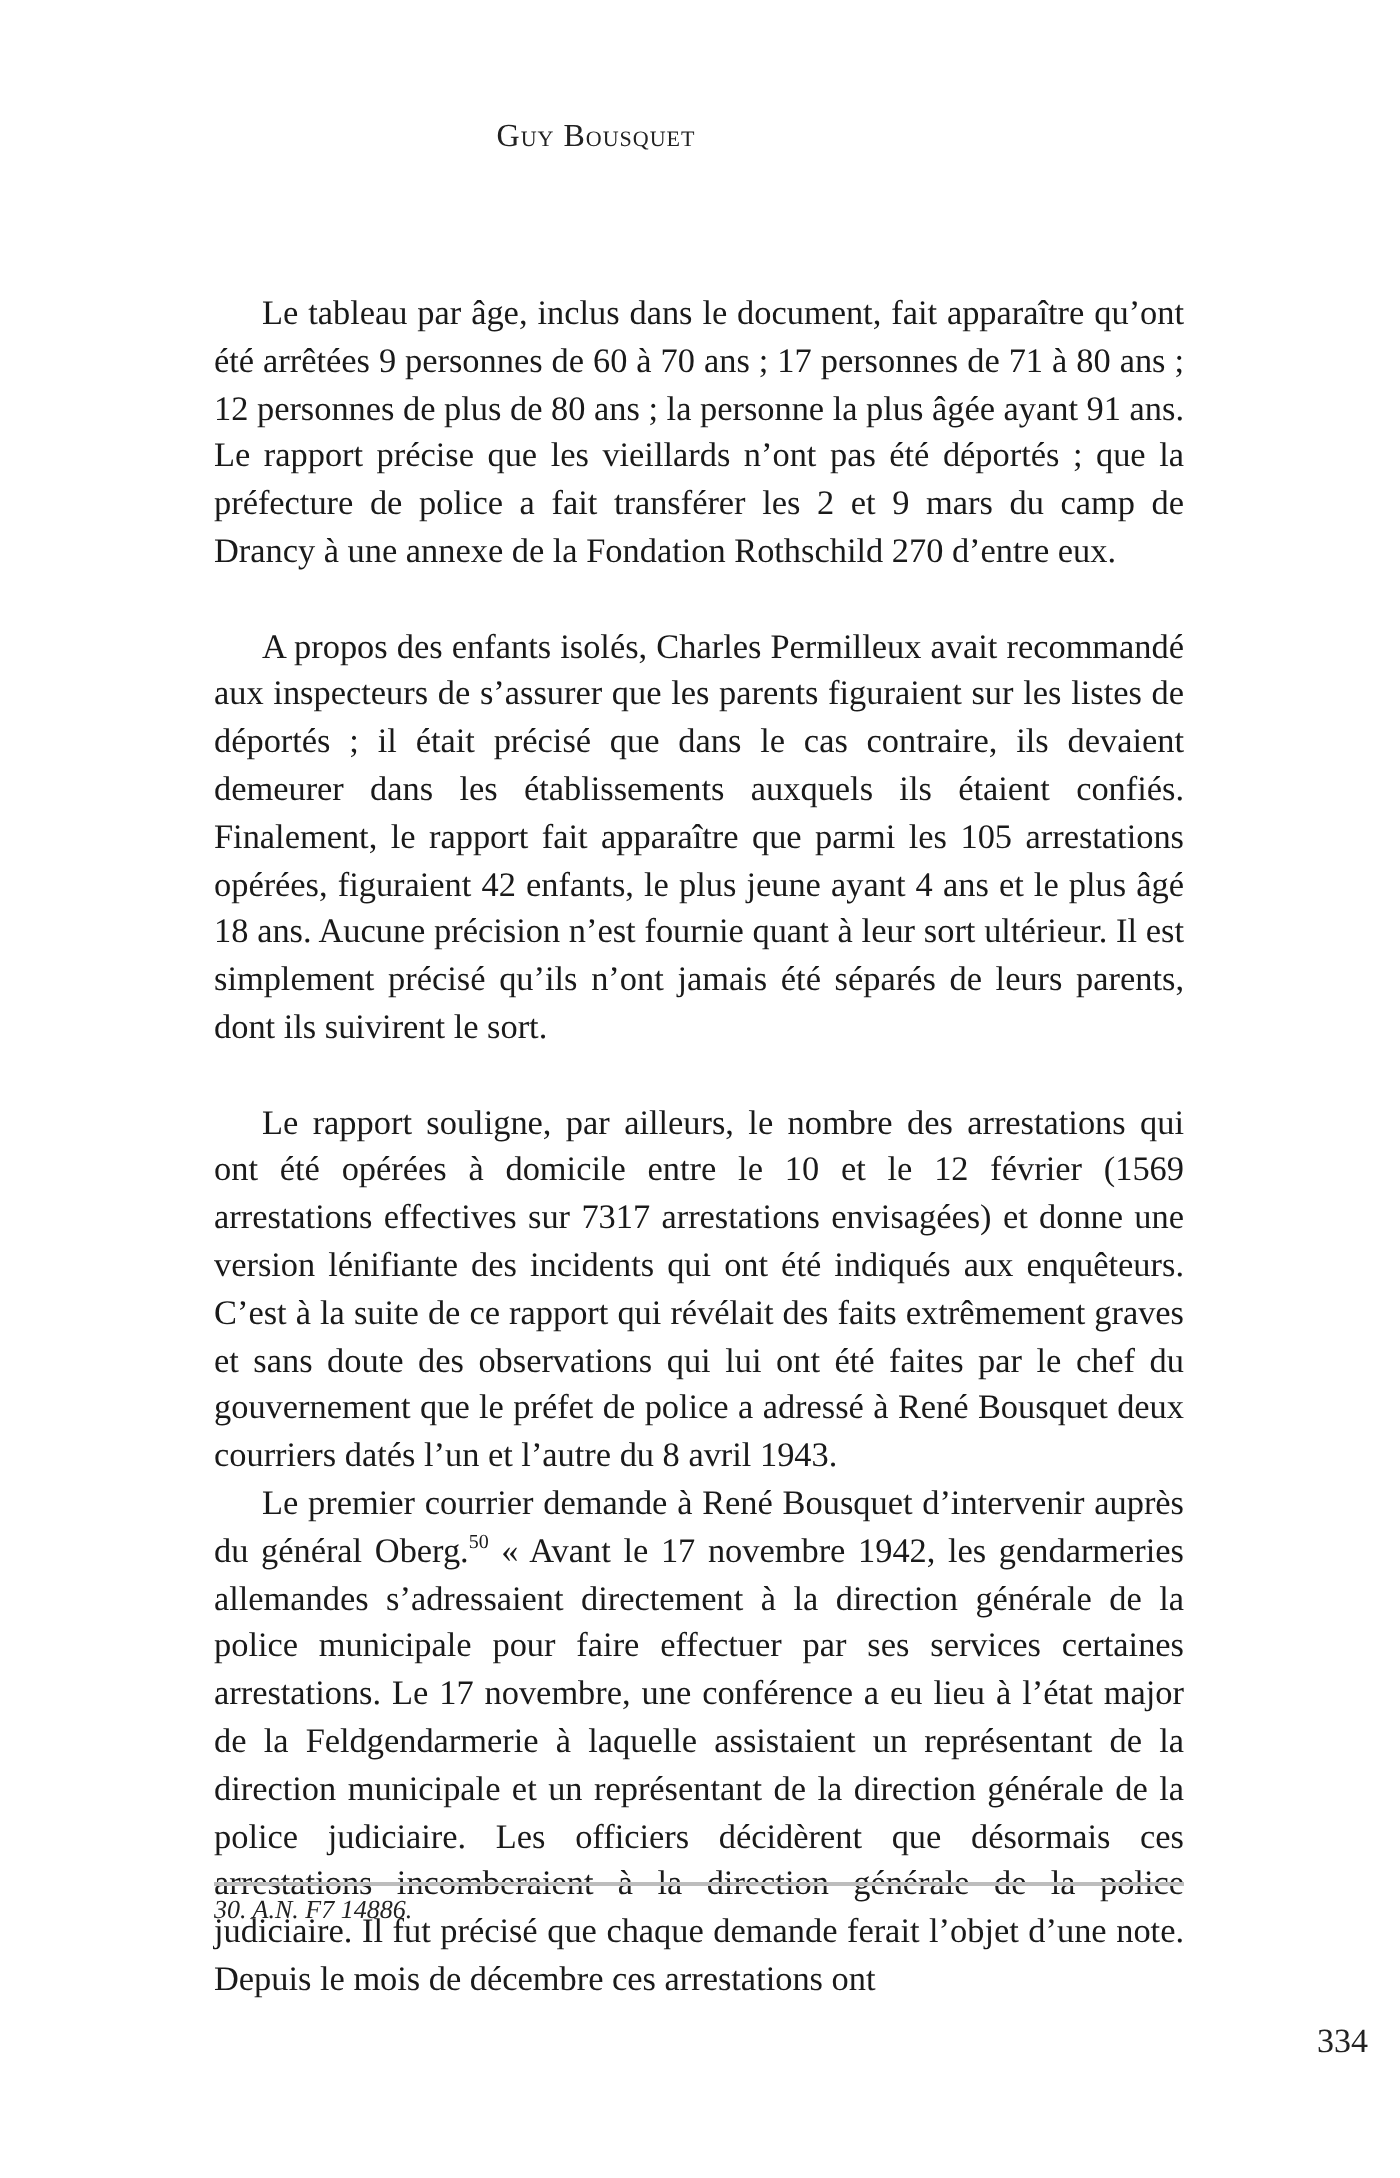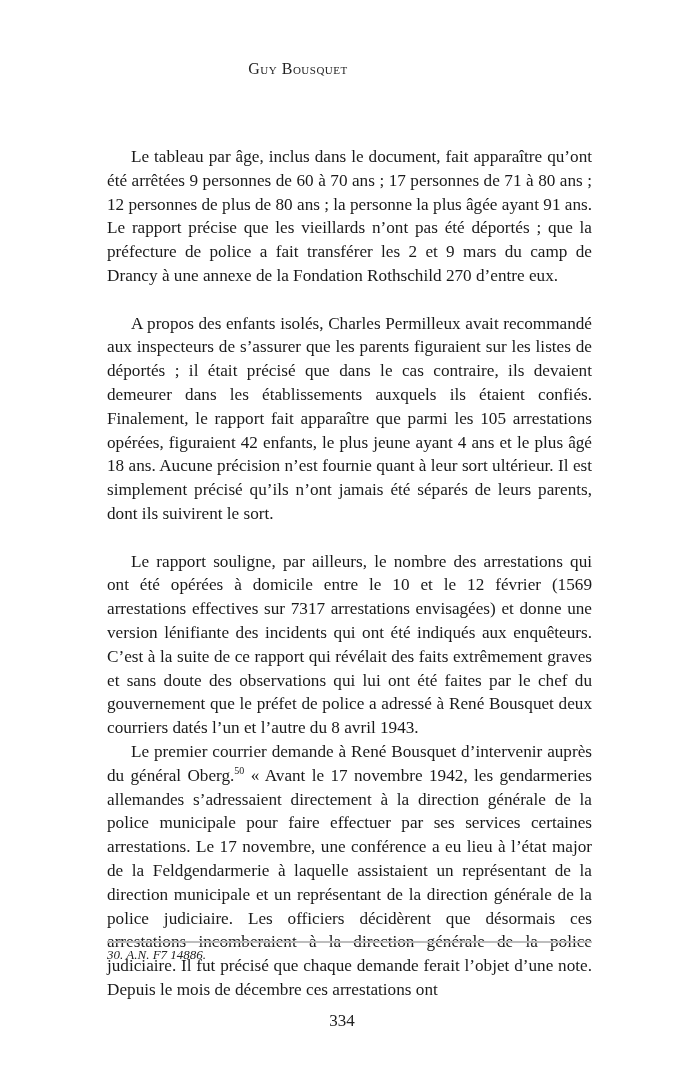--- a/index.html
+++ b/index.html
@@ -9,21 +9,21 @@
       font-size: 16px; font-variant: small-caps; letter-spacing: 0.5px; color: #222; }
     .body-text { position: absolute; top: 145px; left: 107px; width: 485px; }
     .para { margin: 0; font-size: 17.2px; line-height: 23.8px; text-align: justify;
       text-indent: 24px; hyphens: none; }
     .para.gap { margin-bottom: 23.8px; }
     .para sup { font-size: 10px; vertical-align: 7px; line-height: 0; }
     .rule { position: absolute; top: 941px; left: 107px; width: 485px; height: 0;
       border-top: 2px solid #bdbdbd; }
     .footnote { position: absolute; top: 947px; left: 107px; width: 485px;
       font-size: 13px; font-style: italic; color: #222; }
-    .folio { position: absolute; top: 1011px; left: 0; width: 684px; text-align: center;
+    .folio { position: absolute; top: 1011px; left: 0; width: 684px; text-align: right;
       font-size: 17px; color: #222; }
   </style>
 </head>
 <body>
 
 <div class="running-head">Guy Bousquet</div>
 
 <div class="body-text">
   <p class="para gap">Le tableau par âge, inclus dans le document, fait apparaître qu’ont été arrêtées 9 personnes de 60 à 70 ans ; 17 personnes de 71 à 80 ans ; 12 personnes de plus de 80 ans ; la personne la plus âgée ayant 91 ans. Le rapport précise que les vieillards n’ont pas été déportés ; que la préfecture de police a fait transférer les 2 et 9 mars du camp de Drancy à une annexe de la Fondation Rothschild 270 d’entre eux.</p>
   <p class="para gap">A propos des enfants isolés, Charles Permilleux avait recommandé aux inspecteurs de s’assurer que les parents figuraient sur les listes de déportés ; il était précisé que dans le cas contraire, ils devaient demeurer dans les établissements auxquels ils étaient confiés. Finalement, le rapport fait apparaître que parmi les 105 arrestations opérées, figuraient 42 enfants, le plus jeune ayant 4 ans et le plus âgé 18 ans. Aucune précision n’est fournie quant à leur sort ultérieur. Il est simplement précisé qu’ils n’ont jamais été séparés de leurs parents, dont ils suivirent le sort.</p>

